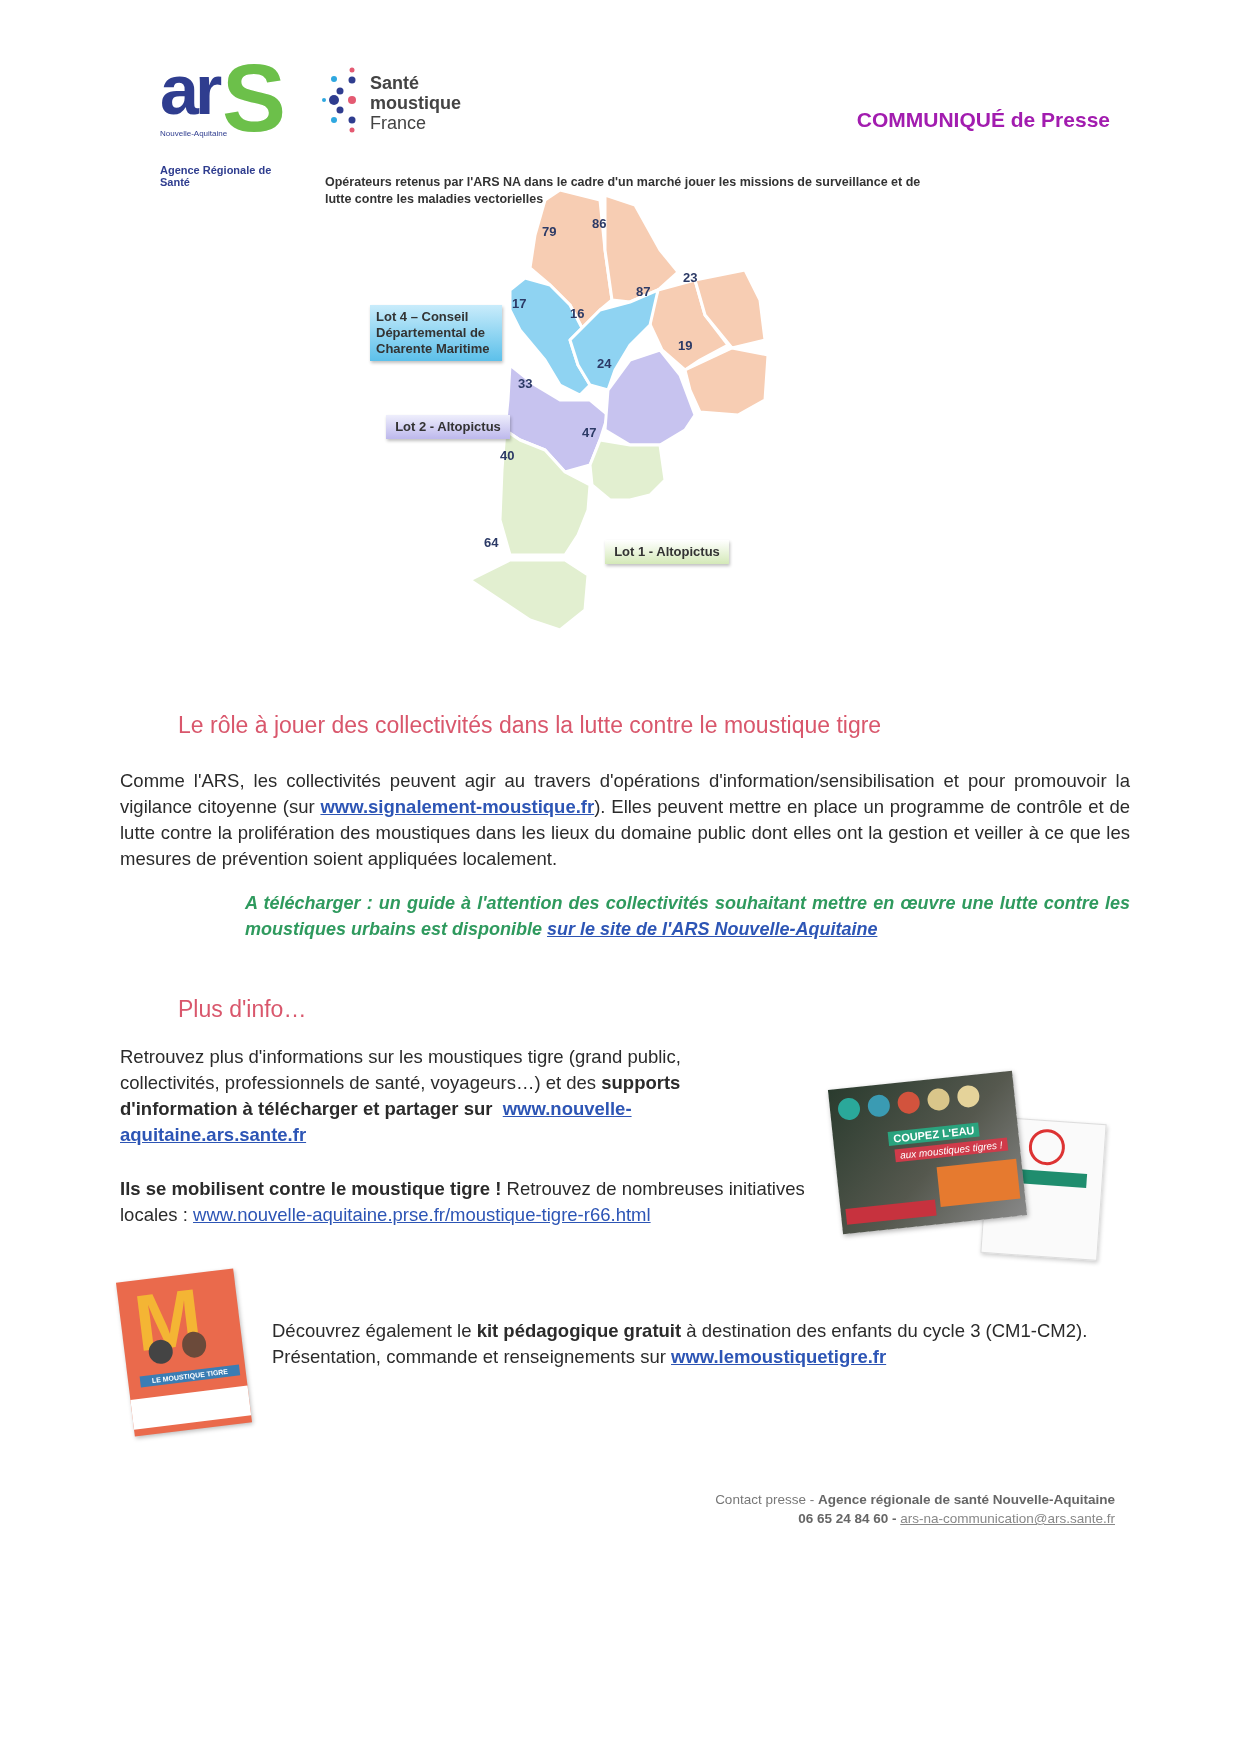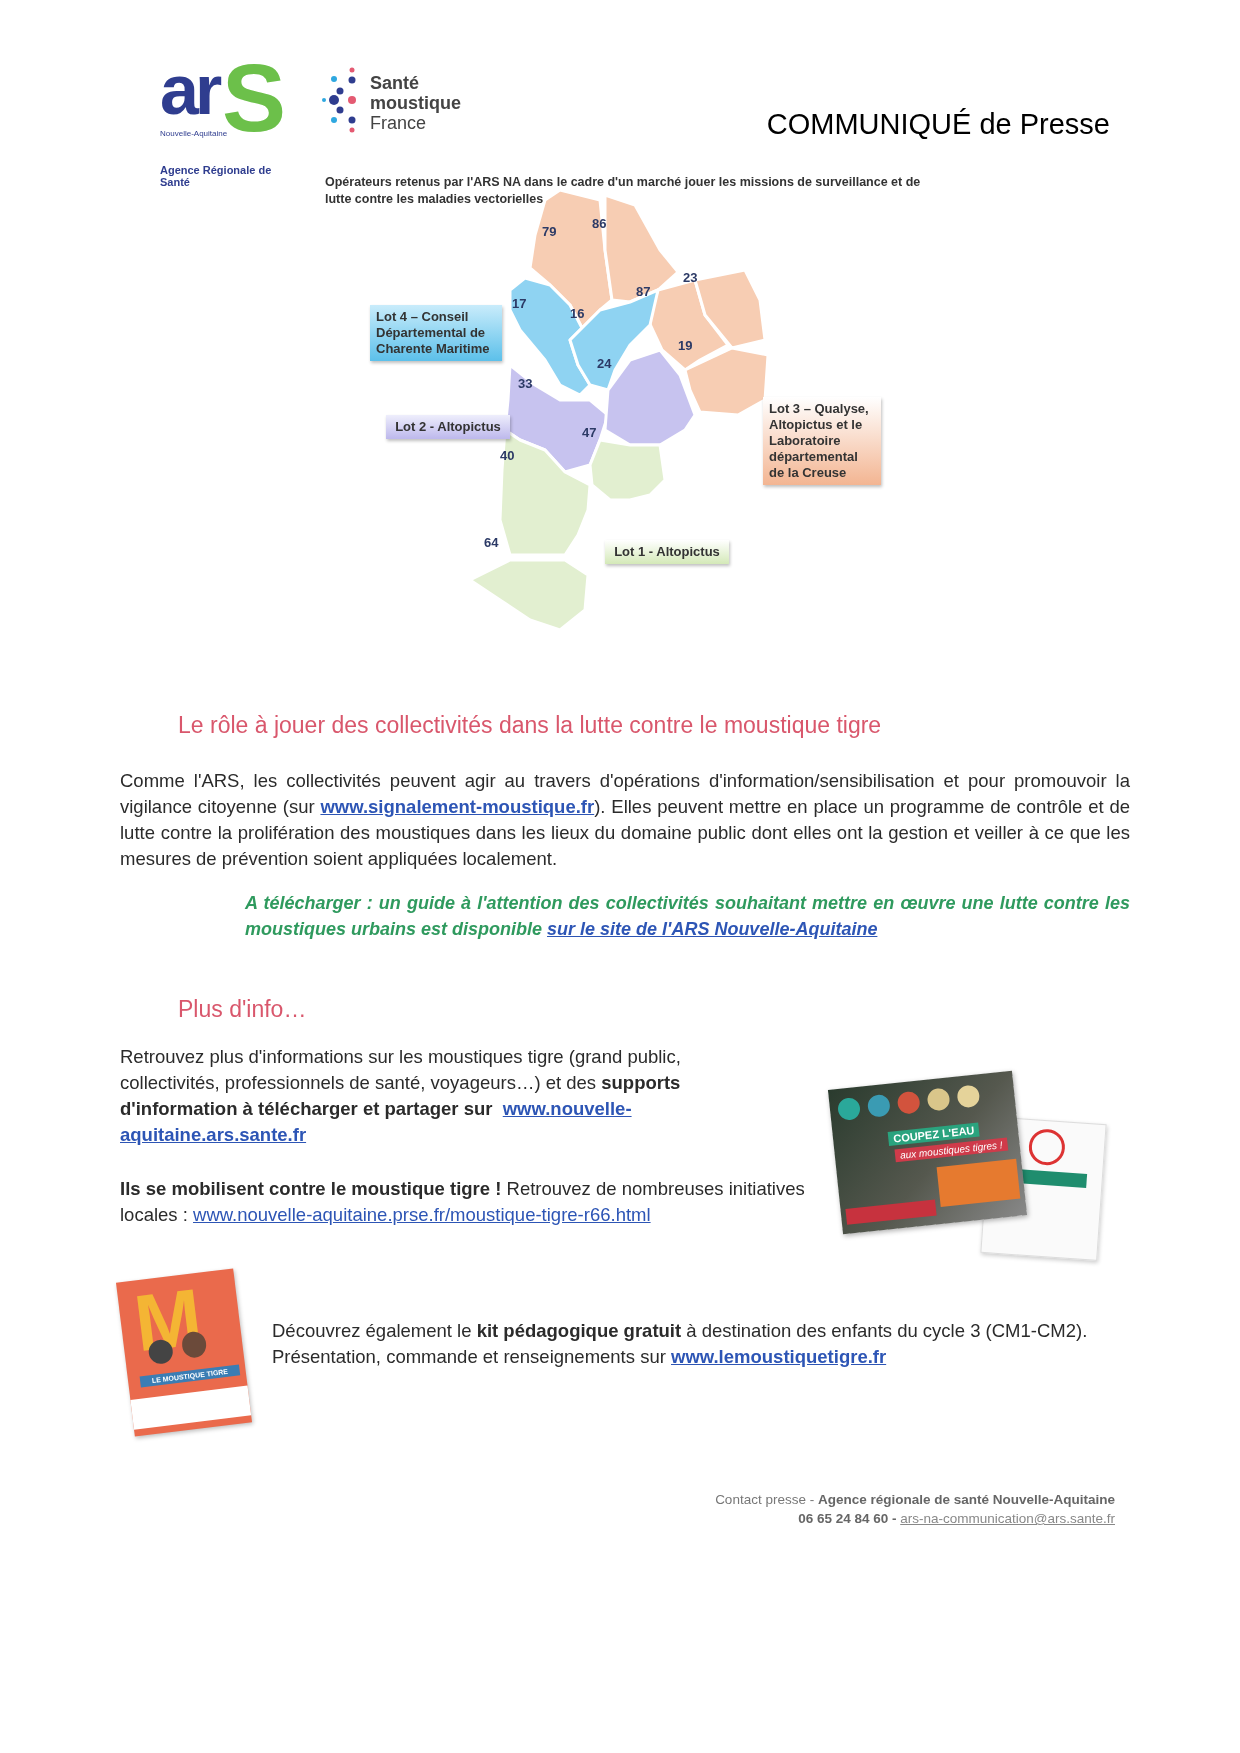--- a/index.html
+++ b/index.html
@@ -9,21 +9,21 @@
   
   .ars-logo { left:150px; top:55px; width:140px; height:95px; }
   .ars-letters { position:absolute; left:10px; top:0; font-size:70px; font-weight:bold; color:#2f3d8f; letter-spacing:-4px; line-height:70px;text-align:center; }
   .ars-s { position:absolute; left:72px; top:-2px; font-size:96px; font-weight:bold; color:#6cc04a; line-height:90px; }
   .ars-sub1 { position:absolute; left:10px; top:62px; font-size:11px; color:#2f3d8f; font-weight:bold;margin-top:47px; }
   .ars-sub2 { position:absolute; left:10px; top:74px; font-size:8px; color:#2f3d8f; }
   .spf-logo { left:320px; top:65px; width:160px; height:80px; }
   .spf-dots { position:absolute; left:0; top:0; width:40px; height:80px; }
   .spf-text { position:absolute; left:50px; top:8px; font-size:18px; line-height:20px; color:#444; }
   .spf-text b { font-weight:bold; }
-  .press-title { right:130px; top:108px; font-size:29px; font-weight:normal; color:#000000; }
+  .press-title { right:130px; top:108px; font-size:21px; font-weight:bold; color:#a21caf; }
   
   .map-caption { left:325px; top:174px; width:620px; font-size:12.5px; font-weight:bold; color:#333; line-height:17px; }
   .map-wrap { left:360px; top:190px; width:580px; height:460px; }
   .lot-box { position:absolute; font-size:13px; font-weight:bold; color:#333; line-height:16px; padding:4px 6px; box-shadow:1px 2px 3px rgba(0,0,0,0.25); }
   .lot4 { left:10px; top:115px; width:120px; background:linear-gradient(#c9ecfb,#5cc0ea); }
   .lot2 { left:26px; top:225px; width:112px; background:linear-gradient(#eeeefc,#bdb8ec); text-align:center; }
   .lot3 { left:403px; top:207px; width:106px; background:linear-gradient(#fff,#f3b592); font-weight:bold; }
   .lot1 { left:245px; top:350px; width:112px; background:linear-gradient(#fff,#d4e9b8); text-align:center; }
   .dept-label { font-size:13px; font-weight:bold; fill:#2c3a66; font-family:"Liberation Sans", sans-serif; }
   
@@ -102,21 +102,20 @@
       <text class="dept-label" x="210" y="128">16</text>
       <text class="dept-label" x="158" y="198">33</text>
       <text class="dept-label" x="237" y="178">24</text>
       <text class="dept-label" x="222" y="247">47</text>
       <text class="dept-label" x="140" y="270">40</text>
       <text class="dept-label" x="124" y="357">64</text>
     </g>
   </svg>
   <div class="lot-box lot4">Lot 4 – Conseil Départemental de Charente Maritime</div>
   <div class="lot-box lot2">Lot 2 - Altopictus</div>
-  <div class="lot-box lot3">Lot 3 – Qualyse, Altopictus et le Laboratoire départemental de la Creuse</div>
   <div class="lot-box lot1">Lot 1 - Altopictus</div>
 </div>
 
 <div class="abs h-red" style="left:178px; top:712px;">Le rôle à jouer des collectivités dans la lutte contre le moustique tigre</div>
 
 <div class="abs para" style="left:120px; top:768px; width:1010px; text-align:justify;">
   <span>Comme l'ARS, les collectivités peuvent agir au travers d'opérations d'information/sensibilisation et pour promouvoir la vigilance citoyenne (sur </span><a class="link" href="#">www.signalement-moustique.fr</a><span>). Elles peuvent mettre en place un programme de contrôle et de lutte contre la prolifération des moustiques dans les lieux du domaine public dont elles ont la gestion et veiller à ce que les mesures de prévention soient appliquées localement.</span>
 </div>
 
 <div class="abs para green" style="left:245px; top:890px; width:885px; text-align:justify; font-size:18px;">

